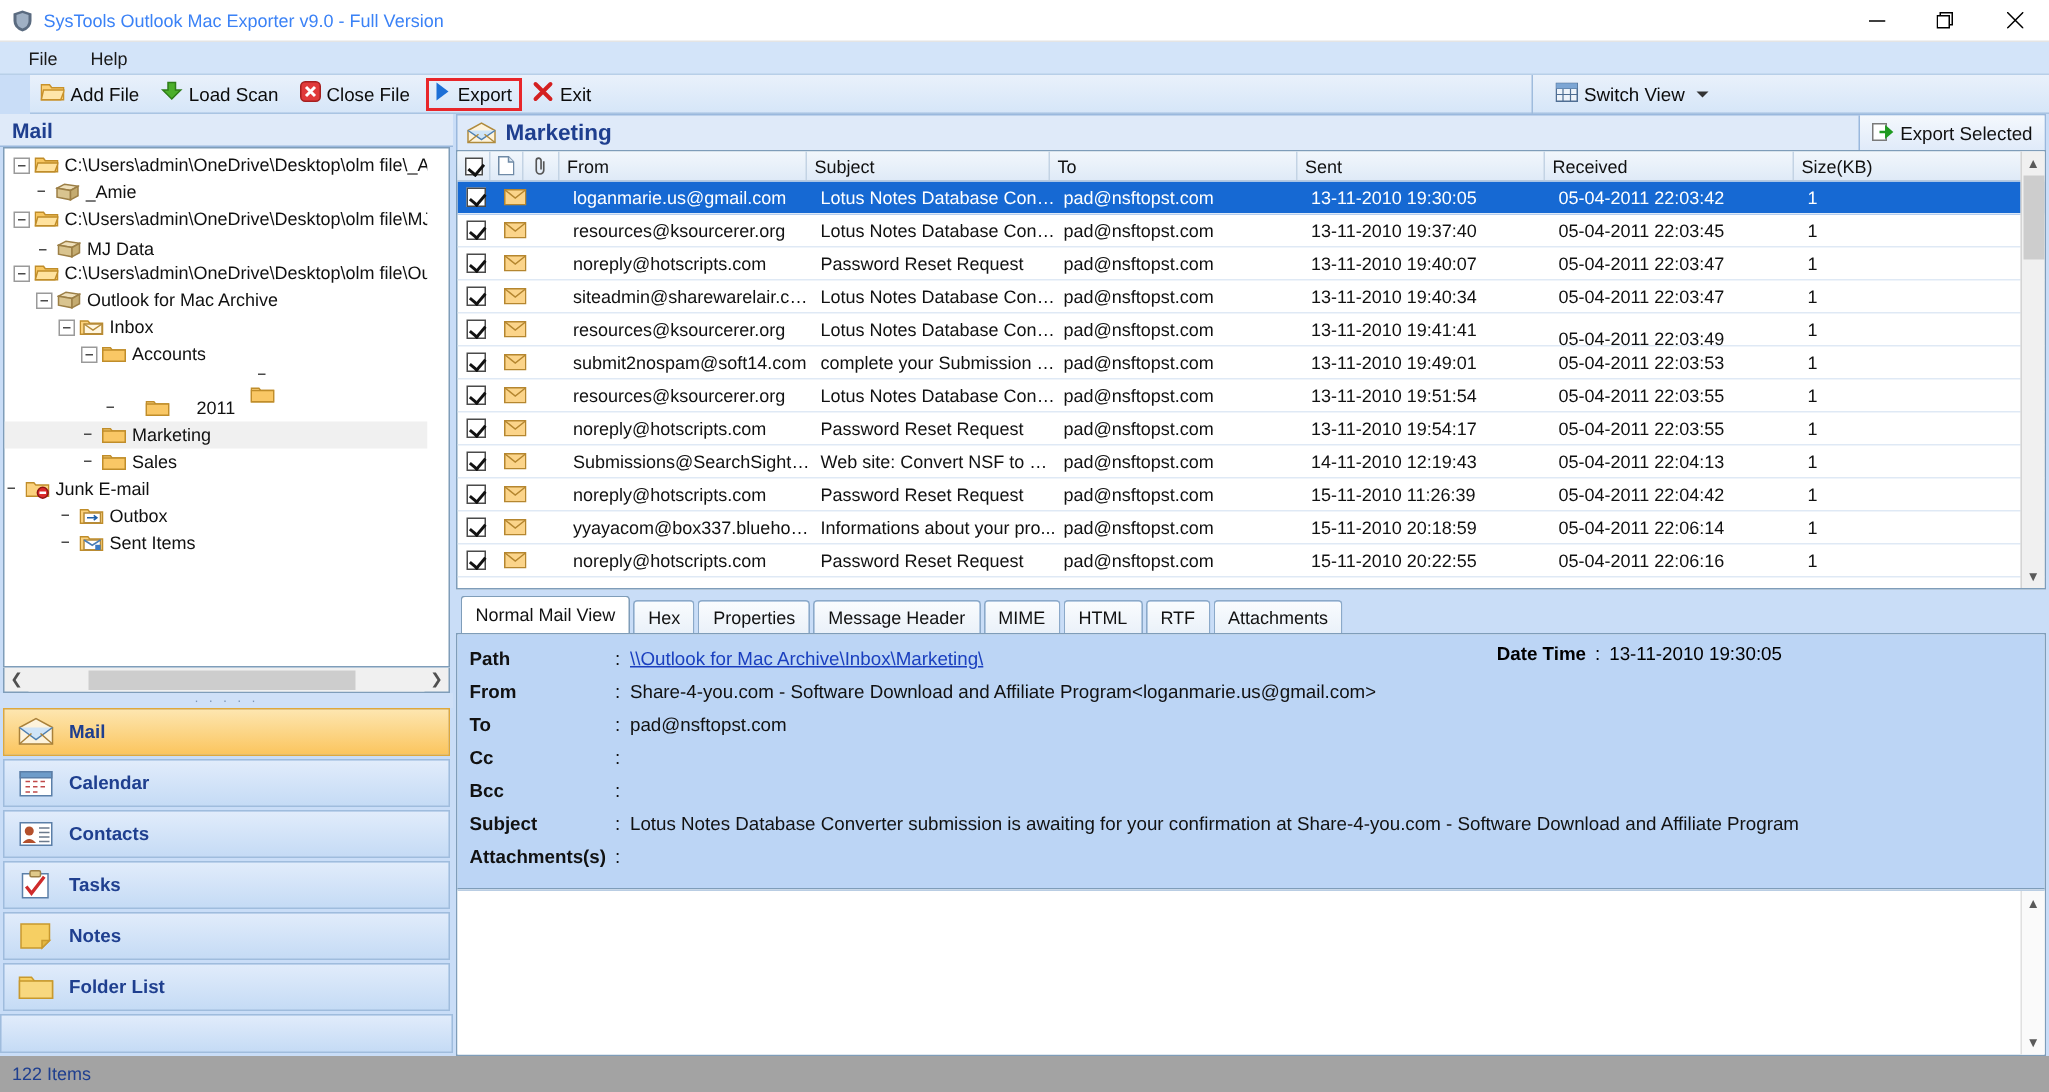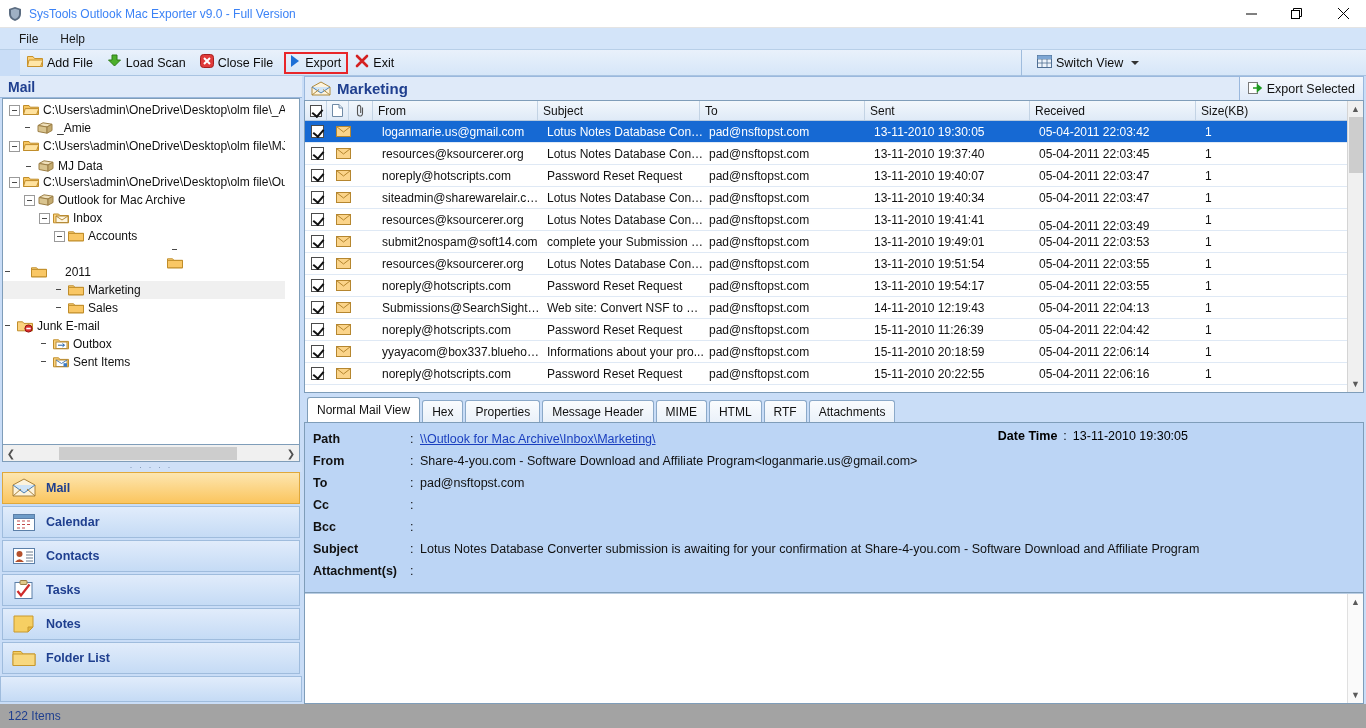--- a/index.html
+++ b/index.html
@@ -501,21 +501,21 @@
               <span class="tlabel">Accounts</span>
             </div>
             <div class="tnode" style="padding-left: 66px; flex-direction: column;">
               <span class="twist none"></span>
               <span class="ticon"><svg viewBox="0 0 16 14" width="16" height="14">
                   <path d="M0.5 2.8 H5.6 L6.9 4.4 H15.5 V11.8 H0.5 Z" fill="#fbd27e" stroke="#c08d2a"></path>
                   <path d="M0.5 4.4 H15.5 V11.8 H0.5 Z" fill="#f9c765" stroke="#c08d2a"></path>
                 </svg></span>
               <span class="tlabel">2010</span>
             </div>
-            <div class="tnode" style=" gap: 14px;">
+            <div class="tnode" style="padding-left: 66px; gap: 14px;">
               <span class="twist none"></span>
               <span class="ticon"><svg viewBox="0 0 16 14" width="16" height="14">
                   <path d="M0.5 2.8 H5.6 L6.9 4.4 H15.5 V11.8 H0.5 Z" fill="#fbd27e" stroke="#c08d2a"></path>
                   <path d="M0.5 4.4 H15.5 V11.8 H0.5 Z" fill="#f9c765" stroke="#c08d2a"></path>
                 </svg></span>
               <span class="tlabel">2011</span>
             </div>
             <div class="tnode selected" style="padding-left: 51px;">
               <span class="twist none"></span>
               <span class="ticon"><svg viewBox="0 0 16 14" width="16" height="14">
@@ -918,21 +918,21 @@
                   <span class="hlabel">Bcc</span>
                   <span class="hcolon">:</span>
                   <span class="hval"></span>
                 </div>
                 <div class="hrow">
                   <span class="hlabel">Subject</span>
                   <span class="hcolon">:</span>
                   <span class="hval">Lotus Notes Database Converter submission is awaiting for your confirmation at Share-4-you.com - Software Download and Affiliate Program</span>
                 </div>
                 <div class="hrow">
-                  <span class="hlabel">Attachment(s)</span>
+                  <span class="hlabel">Attachments(s)</span>
                   <span class="hcolon">:</span>
                   <span class="hval"></span>
                 </div>
               </div>
             <div class="datetime">
               <span class="dlabel">Date Time</span>
               <span>:</span>
               <span>13-11-2010 19:30:05</span>
             </div>
           </div>

